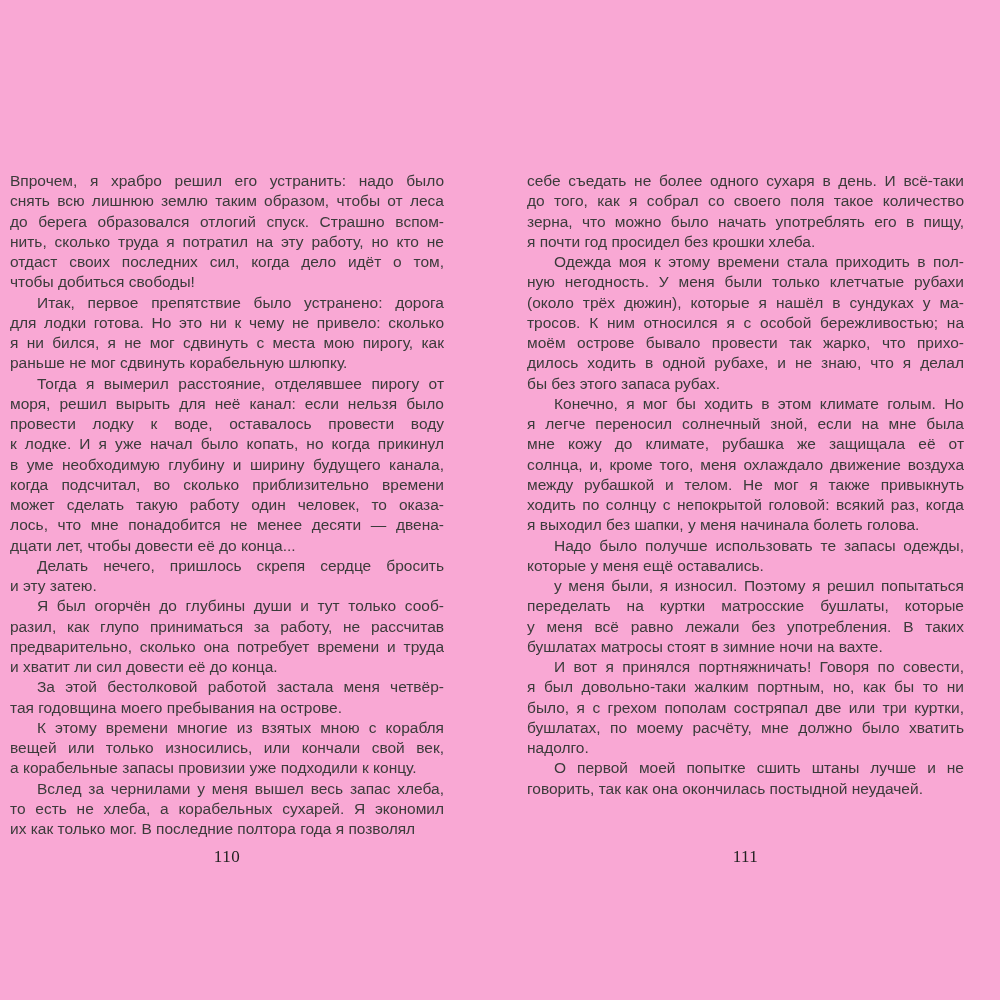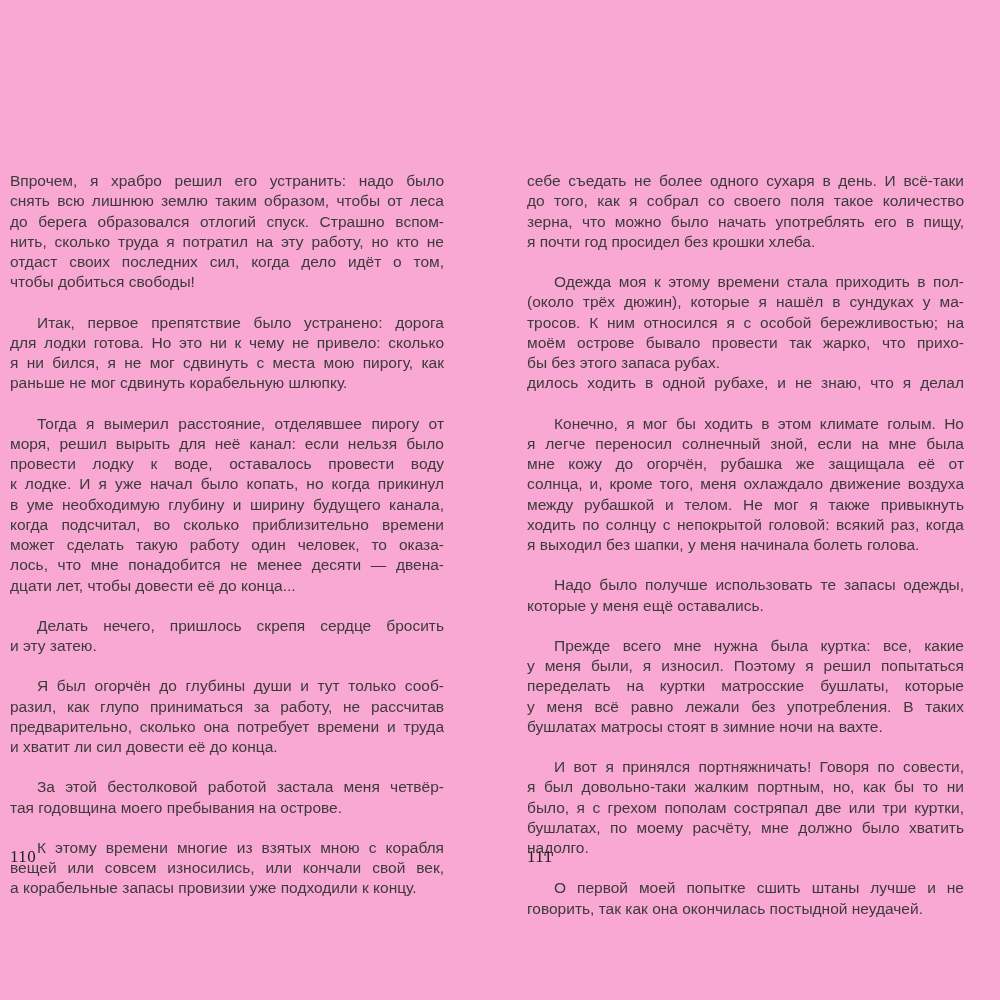--- a/index.html
+++ b/index.html
@@ -30,27 +30,27 @@
   .para { margin: 0; padding: 0; }
   .line {
     display: block;
     height: 20.25px;
     overflow: hidden;
     text-align: justify;
     text-align-last: justify;
     white-space: normal;
   }
   .line.last { text-align-last: left; }
-  .para.indent .line:first-child { text-indent: 27px; margin-top: 20px; }
+  .para.indent .line:first-child { text-indent: 27px; }
   .page-number {
     position: absolute;
     top: 676px;
     left: 0;
     width: 100%;
-    text-align: left;
+    text-align: center;
     font-family: "Liberation Serif", "DejaVu Serif", serif;
     font-size: 17px;
     color: #222222;
     letter-spacing: 0.5px;
   }
 </style>
 </head>
 <body>
 
 <div class="canvas">
@@ -91,58 +91,63 @@
           <span class="line">разил, как глупо приниматься за работу, не рассчитав</span>
           <span class="line">предварительно, сколько она потребует времени и труда</span>
           <span class="line last">и хватит ли сил довести её до конца.</span>
         </p>
         <p class="para indent">
           <span class="line">За этой бестолковой работой застала меня четвёр-</span>
           <span class="line last">тая годовщина моего пребывания на острове.</span>
         </p>
         <p class="para indent">
           <span class="line">К этому времени многие из взятых мною с корабля</span>
-          <span class="line">вещей или совсем износились, или кончали свой век,</span>
+          <span class="line">вещей или только износились, или кончали свой век,</span>
           <span class="line last">а корабельные запасы провизии уже подходили к концу.</span>
+        </p>
+        <p class="para indent">
+          <span class="line">Вслед за чернилами у меня вышел весь запас хлеба,</span>
+          <span class="line">то есть не хлеба, а корабельных сухарей. Я экономил</span>
+          <span class="line last">их как только мог. В последние полтора года я позволял</span>
         </p>
       </div>
     <div class="page-number">110</div>
   </section>
 
   <section class="page page-right">
     <div class="text-block">
         <p class="para">
           <span class="line">себе съедать не более одного сухаря в день. И всё-таки</span>
           <span class="line">до того, как я собрал со своего поля такое количество</span>
           <span class="line">зерна, что можно было начать употреблять его в пищу,</span>
           <span class="line last">я почти год просидел без крошки хлеба.</span>
         </p>
         <p class="para indent">
           <span class="line">Одежда моя к этому времени стала приходить в пол-</span>
+          <span class="line">ную негодность. У меня были только клетчатые рубахи</span>
           <span class="line">(около трёх дюжин), которые я нашёл в сундуках у ма-</span>
           <span class="line">тросов. К ним относился я с особой бережливостью; на</span>
           <span class="line">моём острове бывало провести так жарко, что прихо-</span>
+          <span class="line">дилось ходить в одной рубахе, и не знаю, что я делал</span>
           <span class="line last">бы без этого запаса рубах.</span>
-          <span class="line">дилось ходить в одной рубахе, и не знаю, что я делал</span>
         </p>
         <p class="para indent">
           <span class="line">Конечно, я мог бы ходить в этом климате голым. Но</span>
           <span class="line">я легче переносил солнечный зной, если на мне была</span>
-          <span class="line">мне кожу до огорчён, рубашка же защищала её от</span>
+          <span class="line">мне кожу до климате, рубашка же защищала её от</span>
           <span class="line">солнца, и, кроме того, меня охлаждало движение воздуха</span>
           <span class="line">между рубашкой и телом. Не мог я также привыкнуть</span>
           <span class="line">ходить по солнцу с непокрытой головой: всякий раз, когда</span>
           <span class="line last">я выходил без шапки, у меня начинала болеть голова.</span>
         </p>
         <p class="para indent">
           <span class="line">Надо было получше использовать те запасы одежды,</span>
           <span class="line last">которые у меня ещё оставались.</span>
         </p>
         <p class="para indent">
-          <span class="line">Прежде всего мне нужна была куртка: все, какие</span>
           <span class="line">у меня были, я износил. Поэтому я решил попытаться</span>
           <span class="line">переделать на куртки матросские бушлаты, которые</span>
           <span class="line">у меня всё равно лежали без употребления. В таких</span>
           <span class="line last">бушлатах матросы стоят в зимние ночи на вахте.</span>
         </p>
         <p class="para indent">
           <span class="line">И вот я принялся портняжничать! Говоря по совести,</span>
           <span class="line">я был довольно-таки жалким портным, но, как бы то ни</span>
           <span class="line">было, я с грехом пополам состряпал две или три куртки,</span>
           <span class="line">бушлатах, по моему расчёту, мне должно было хватить</span>

